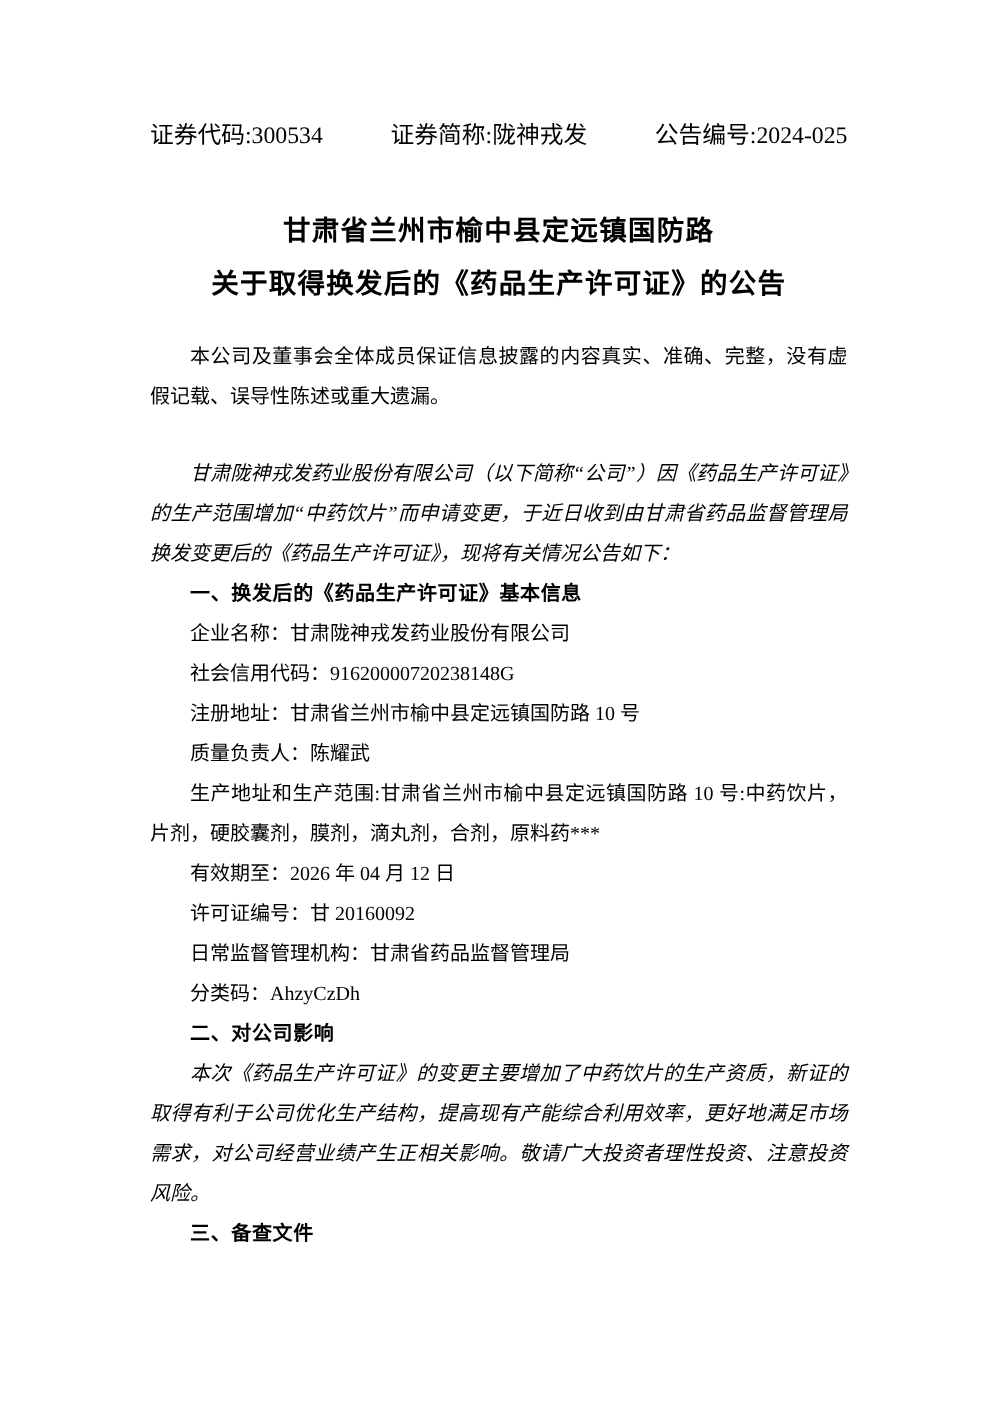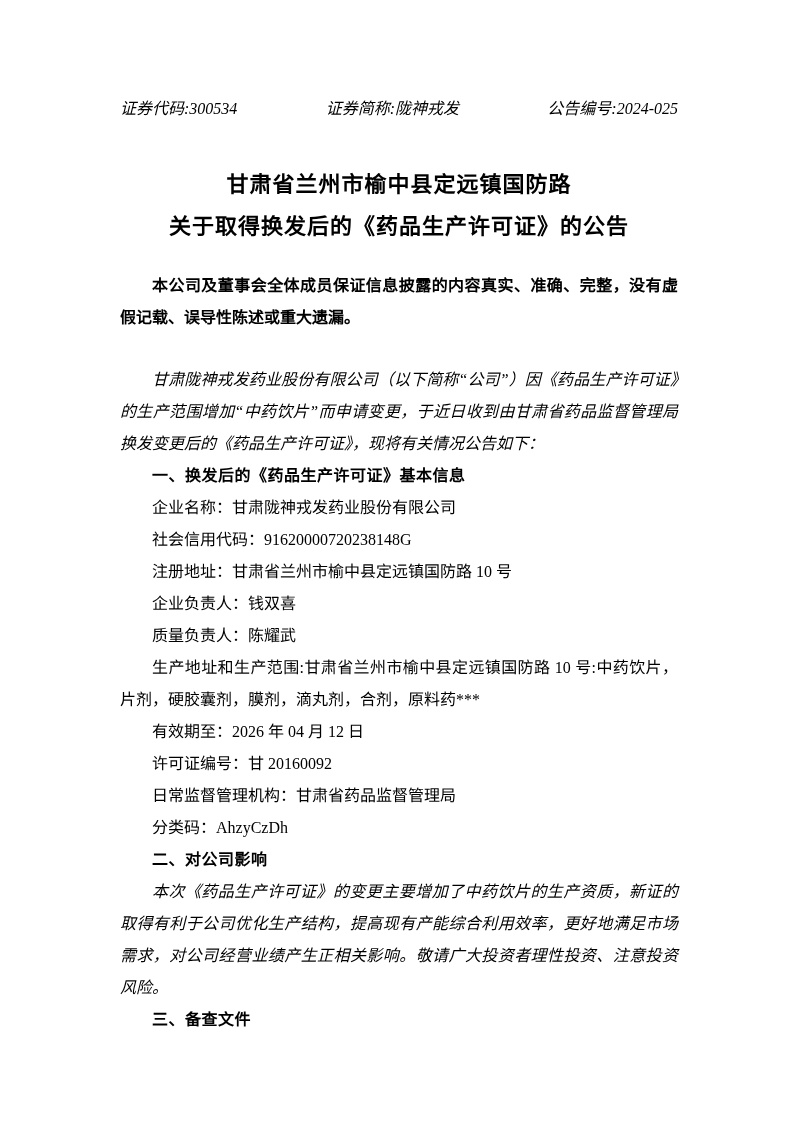--- a/index.html
+++ b/index.html
@@ -16,37 +16,36 @@
     color: #000000;
     font-family: "Liberation Serif", "DejaVu Serif", serif;
     box-sizing: border-box;
     padding: 100px 115px 0 120px;
     overflow: hidden;
   }
   .header-row {
     display: flex;
     justify-content: space-between;
     align-items: center;
-    font-size: 16px;
+    font-size: 19px;
     line-height: 18px;
     white-space: nowrap;
-    font-style: italic;
   }
   .doc-title {
     margin: 46px 0 0 0;
     text-align: center;
     font-size: 22px;
     font-weight: 700;
     line-height: 42px;
     letter-spacing: 1px;
   }
   .title-line { display: block; }
   .disclaimer {
     margin: 22px 0 11px 0;
-    font-weight: 700;
+    font-weight: 400;
   }
   .disclaimer, .para, .item, .sec-heading {
     font-size: 16px;
     line-height: 32px;
     text-align: justify;
   }
   .disclaimer, .para {
     text-indent: 2em;
   }
   .para { margin: 0; font-style: italic; }
@@ -79,21 +78,20 @@
   </h1>
 
   <p class="disclaimer">本公司及董事会全体成员保证信息披露的内容真实、准确、完整，没有虚假记载、误导性陈述或重大遗漏。</p>
 
   <p class="para intro">甘肃陇神戎发药业股份有限公司（以下简称“公司”）因《药品生产许可证》的生产范围增加“中药饮片”而申请变更，于近日收到由甘肃省药品监督管理局换发变更后的《药品生产许可证》，现将有关情况公告如下：</p>
 
   <p class="sec-heading">一、换发后的《药品生产许可证》基本信息</p>
   <p class="item">企业名称：甘肃陇神戎发药业股份有限公司</p>
   <p class="item">社会信用代码：91620000720238148G</p>
   <p class="item">注册地址：甘肃省兰州市榆中县定远镇国防路 10 号</p>
-  <p class="item">企业负责人：钱双喜</p>
   <p class="item">质量负责人：陈耀武</p>
   <p class="item">生产地址和生产范围:甘肃省兰州市榆中县定远镇国防路 10 号:中药饮片，片剂，硬胶囊剂，膜剂，滴丸剂，合剂，原料药***</p>
   <p class="item">有效期至：2026 年 04 月 12 日</p>
   <p class="item">许可证编号：甘 20160092</p>
   <p class="item">日常监督管理机构：甘肃省药品监督管理局</p>
   <p class="item">分类码：AhzyCzDh</p>
 
   <p class="sec-heading">二、对公司影响</p>
   <p class="para">本次《药品生产许可证》的变更主要增加了中药饮片的生产资质，新证的取得有利于公司优化生产结构，提高现有产能综合利用效率，更好地满足市场需求，对公司经营业绩产生正相关影响。敬请广大投资者理性投资、注意投资风险。</p>
 

